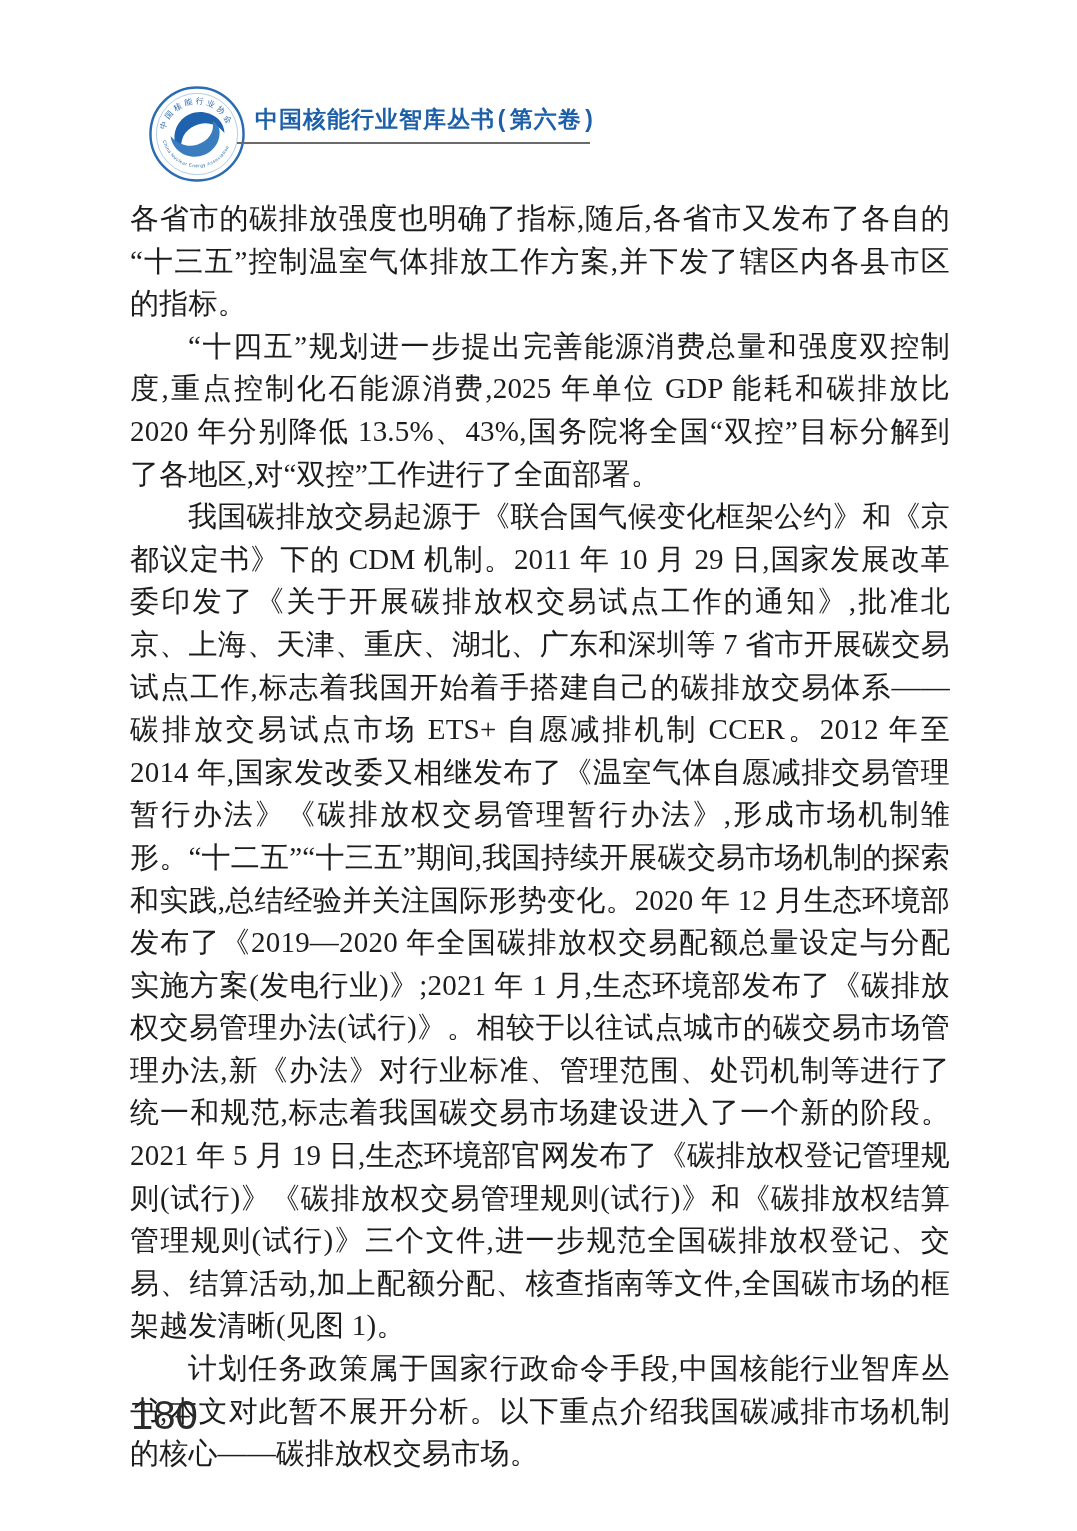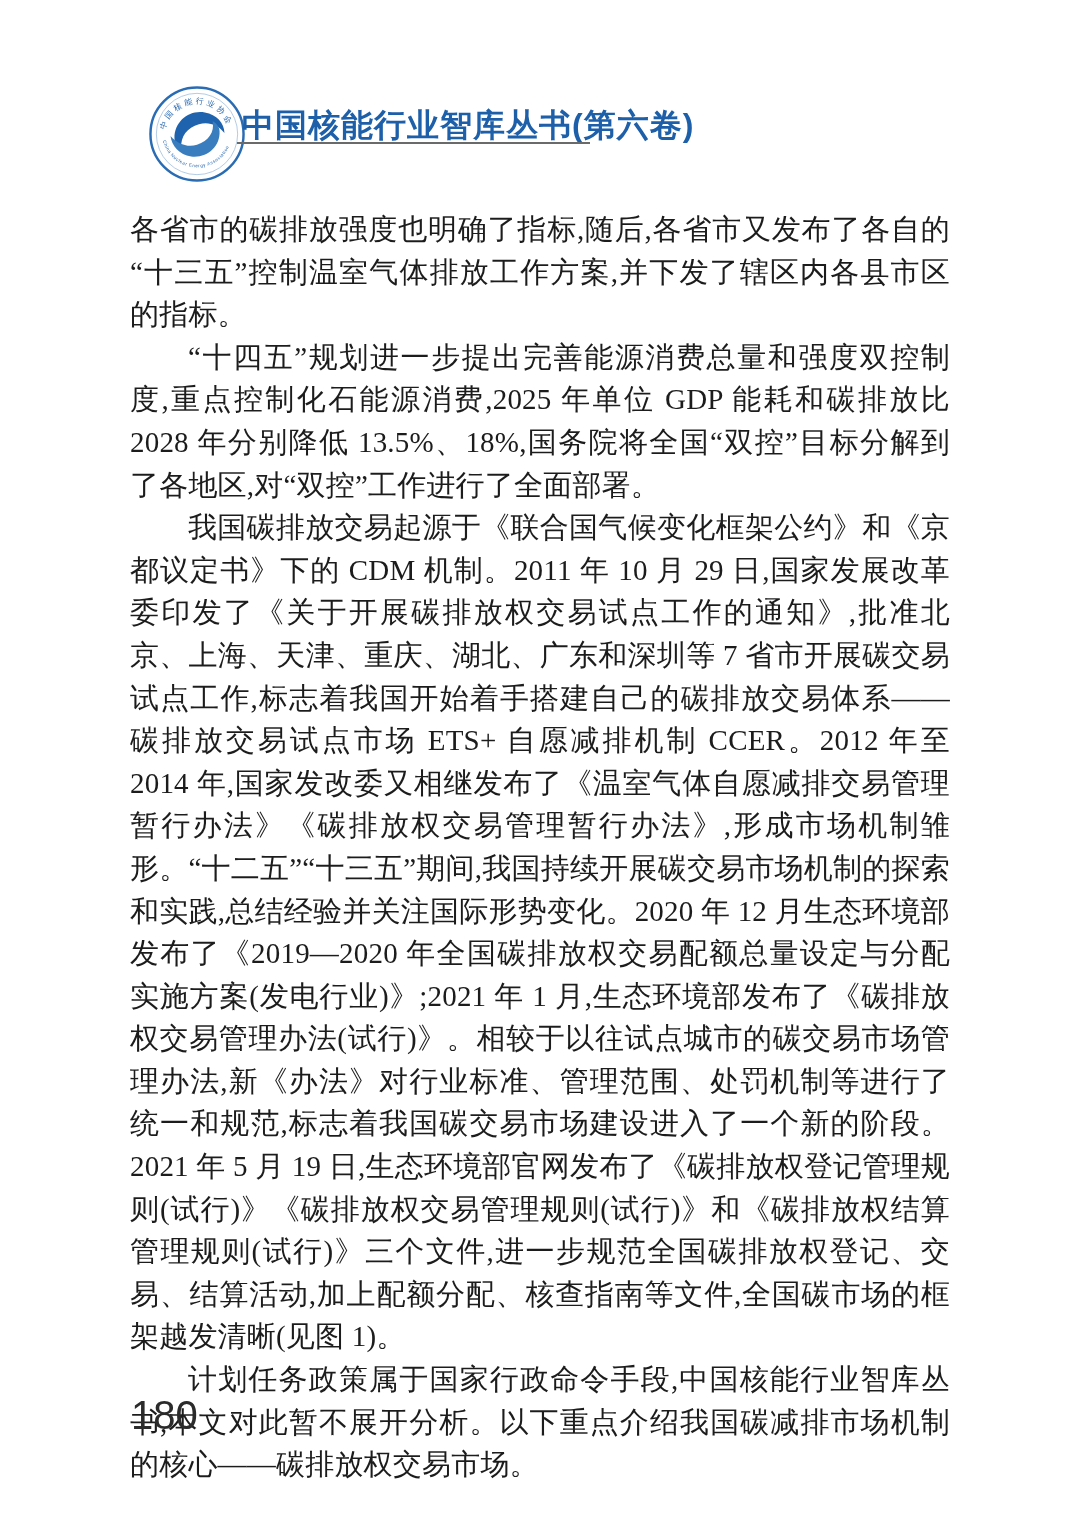--- a/index.html
+++ b/index.html
@@ -13,37 +13,37 @@
     font-family:"Liberation Serif","DejaVu Serif",serif;
     color:#1c1c1c;
   }
 
   
   .logo{
     position:absolute;left:148px;top:85px;
     width:98px;height:98px;
   }
   .series-title{
-    position:absolute;left:242px;top:104px;
-    font-family:Liberation Sans, sans-serif;
+    position:absolute;left:255px;top:104px;
+    font-family:Liberation Mono, monospace;
     font-weight:700;
-    font-size:32px;
+    font-size:23px;
     letter-spacing:1px;
     color:#1d5fa8;
     white-space:nowrap;
   }
   .title-rule{
     position:absolute;left:237px;top:142px;
     width:353px;height:2px;
     background:#6a6a6a;
   }
 
   
   .body-text{
-    position:absolute;left:130px;top:208px;
+    position:absolute;left:130px;top:197px;
     width:820px;
     font-size:29px;
     line-height:42.6px;
     text-align:justify;
     letter-spacing:0.2px;
   }
   .body-text p{margin:0;padding:0;text-indent:2em;}
   .body-text p.noindent{text-indent:0;}
 
   
@@ -79,21 +79,21 @@
           <textPath href="#arcBot" startOffset="8%">China Nuclear Energy Association</textPath>
         </text>
       </svg>
     </div>
     <div class="series-title">中国核能行业智库丛书(第六卷)</div>
     <div class="title-rule"></div>
   </header>
 
   <main class="body-text">
     <p class="noindent">各省市的碳排放强度也明确了指标,随后,各省市又发布了各自的“十三五”控制温室气体排放工作方案,并下发了辖区内各县市区的指标。</p>
-    <p>“十四五”规划进一步提出完善能源消费总量和强度双控制度,重点控制化石能源消费,2025 年单位 GDP 能耗和碳排放比 2028 年分别降低 13.5%、18%,国务院将全国“双控”目标分解到了各地区,对“双控”工作进行了全面部署。</p>
+    <p>“十四五”规划进一步提出完善能源消费总量和强度双控制度,重点控制化石能源消费,2025 年单位 GDP 能耗和碳排放比 2020 年分别降低 13.5%、43%,国务院将全国“双控”目标分解到了各地区,对“双控”工作进行了全面部署。</p>
     <p>我国碳排放交易起源于《联合国气候变化框架公约》和《京都议定书》下的 CDM 机制。2011 年 10 月 29 日,国家发展改革委印发了《关于开展碳排放权交易试点工作的通知》,批准北京、上海、天津、重庆、湖北、广东和深圳等 7 省市开展碳交易试点工作,标志着我国开始着手搭建自己的碳排放交易体系——碳排放交易试点市场 ETS+ 自愿减排机制 CCER。2012 年至 2014 年,国家发改委又相继发布了《温室气体自愿减排交易管理暂行办法》《碳排放权交易管理暂行办法》,形成市场机制雏形。“十二五”“十三五”期间,我国持续开展碳交易市场机制的探索和实践,总结经验并关注国际形势变化。2020 年 12 月生态环境部发布了《2019—2020 年全国碳排放权交易配额总量设定与分配实施方案(发电行业)》;2021 年 1 月,生态环境部发布了《碳排放权交易管理办法(试行)》。相较于以往试点城市的碳交易市场管理办法,新《办法》对行业标准、管理范围、处罚机制等进行了统一和规范,标志着我国碳交易市场建设进入了一个新的阶段。2021 年 5 月 19 日,生态环境部官网发布了《碳排放权登记管理规则(试行)》《碳排放权交易管理规则(试行)》和《碳排放权结算管理规则(试行)》三个文件,进一步规范全国碳排放权登记、交易、结算活动,加上配额分配、核查指南等文件,全国碳市场的框架越发清晰(见图 1)。</p>
     <p>计划任务政策属于国家行政命令手段,中国核能行业智库丛书,本文对此暂不展开分析。以下重点介绍我国碳减排市场机制的核心——碳排放权交易市场。</p>
 
   </main>
 
   <div class="page-number">180</div>
 
 </div>
 
 </body></html>

